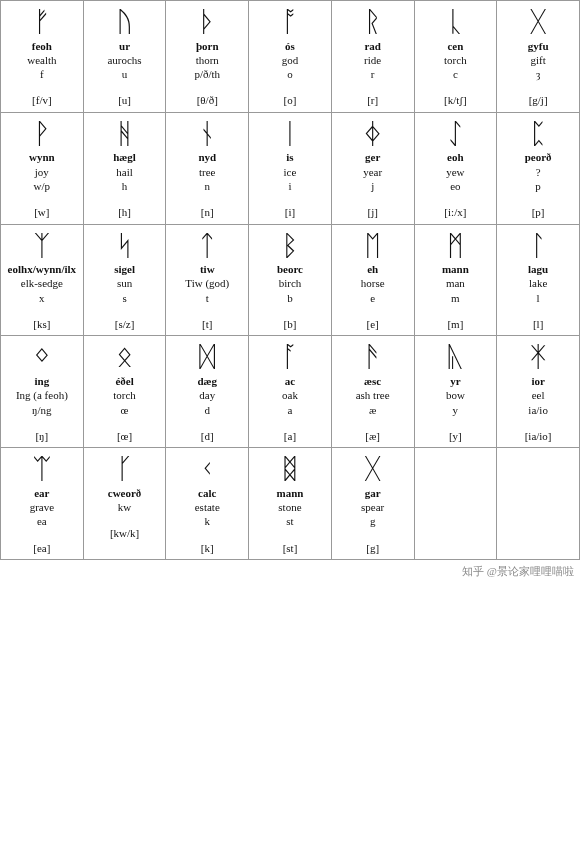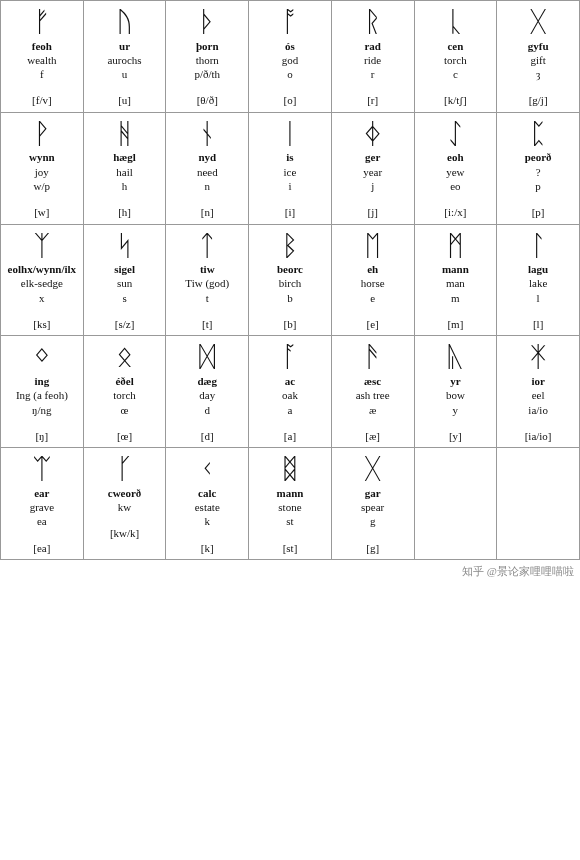--- a/index.html
+++ b/index.html
@@ -126,21 +126,21 @@
         <td>
           <span class="rune-symbol">ᚻ</span>
           <span class="rune-name">hægl</span>
           <span class="rune-meaning">hail</span>
           <span class="rune-letter">h</span>
           <span class="rune-phonetic">[h]</span>
         </td>
         <td>
           <span class="rune-symbol">ᚾ</span>
           <span class="rune-name">nyd</span>
-          <span class="rune-meaning">need</span>
+          <span class="rune-meaning">tree</span>
           <span class="rune-letter">n</span>
           <span class="rune-phonetic">[n]</span>
         </td>
         <td>
           <span class="rune-symbol">ᛁ</span>
           <span class="rune-name">is</span>
           <span class="rune-meaning">ice</span>
           <span class="rune-letter">i</span>
           <span class="rune-phonetic">[i]</span>
         </td>

